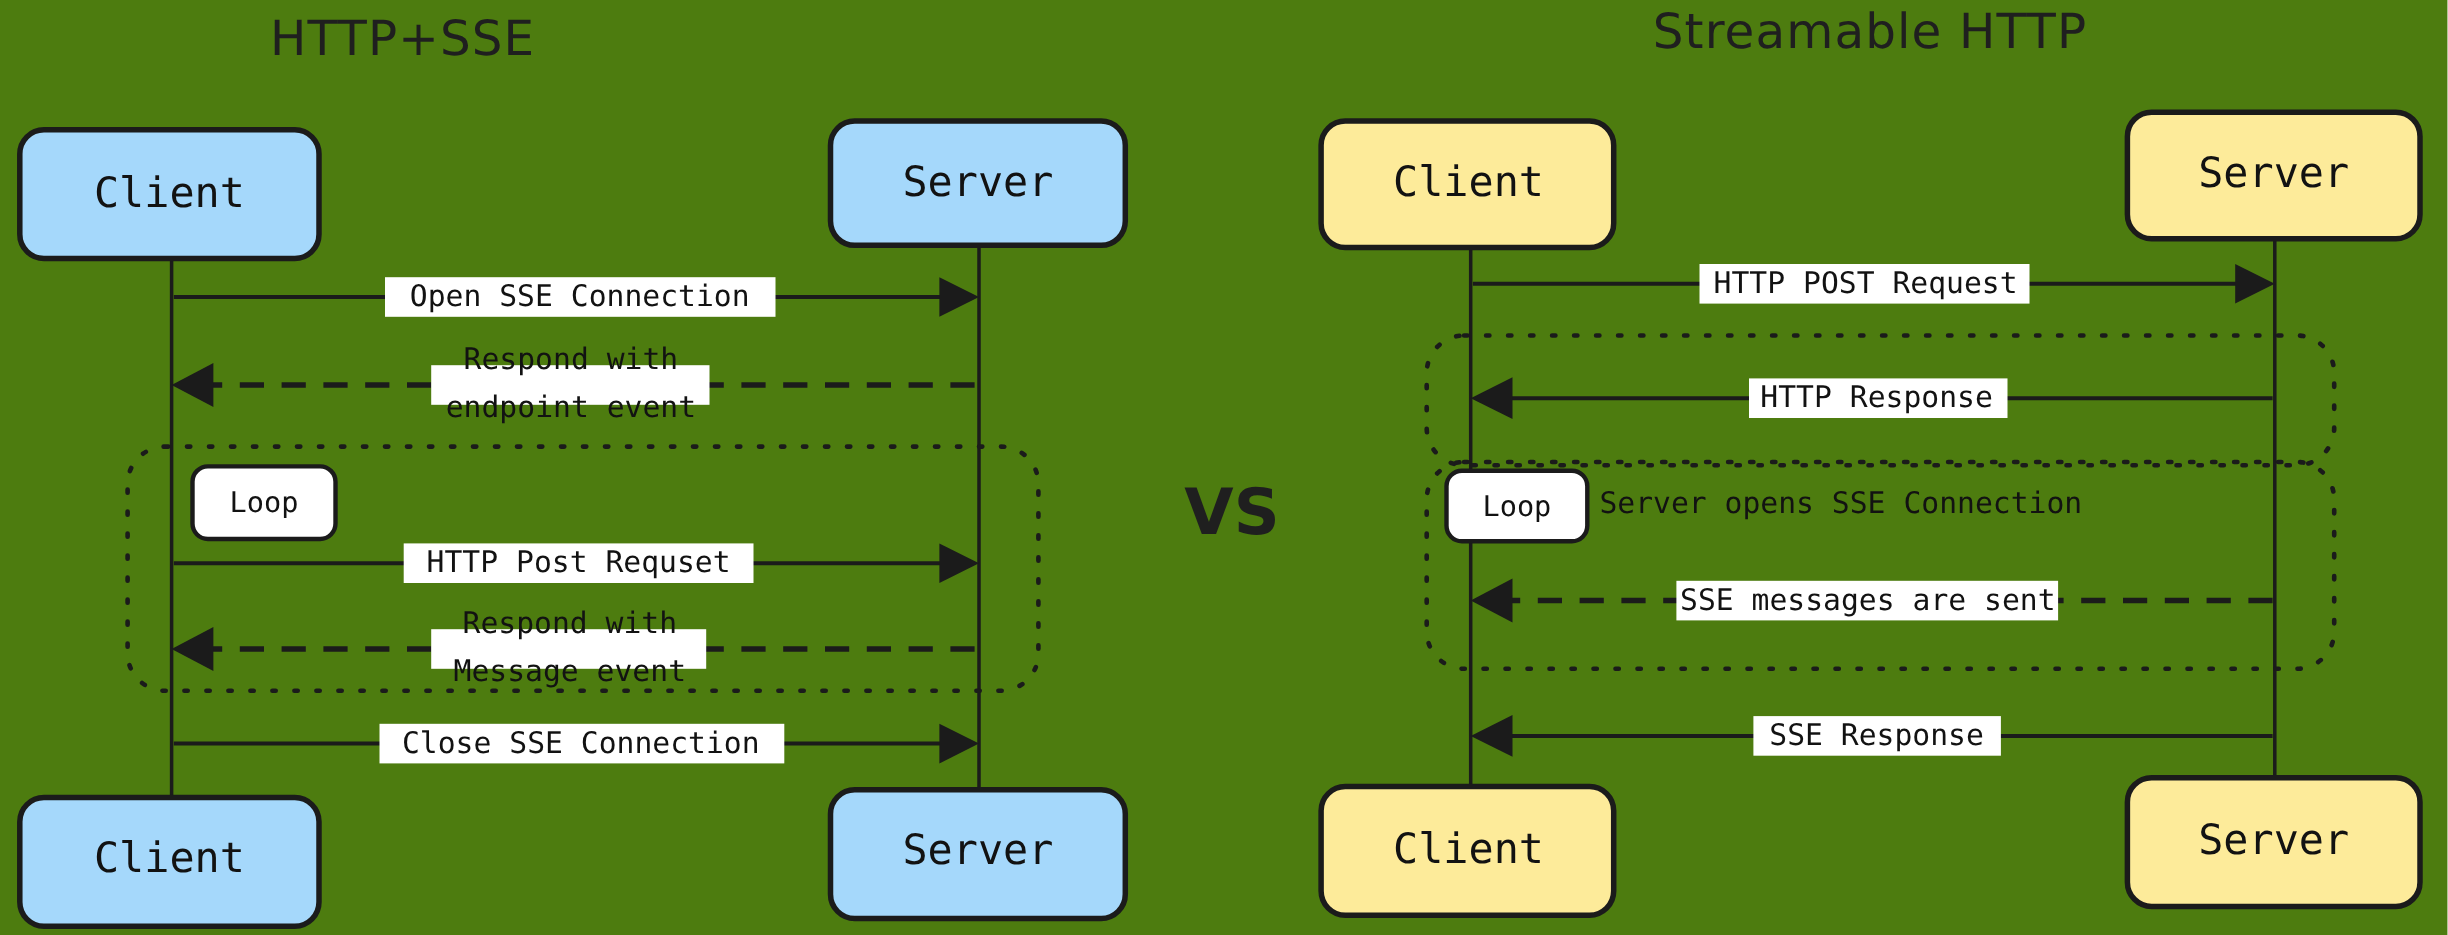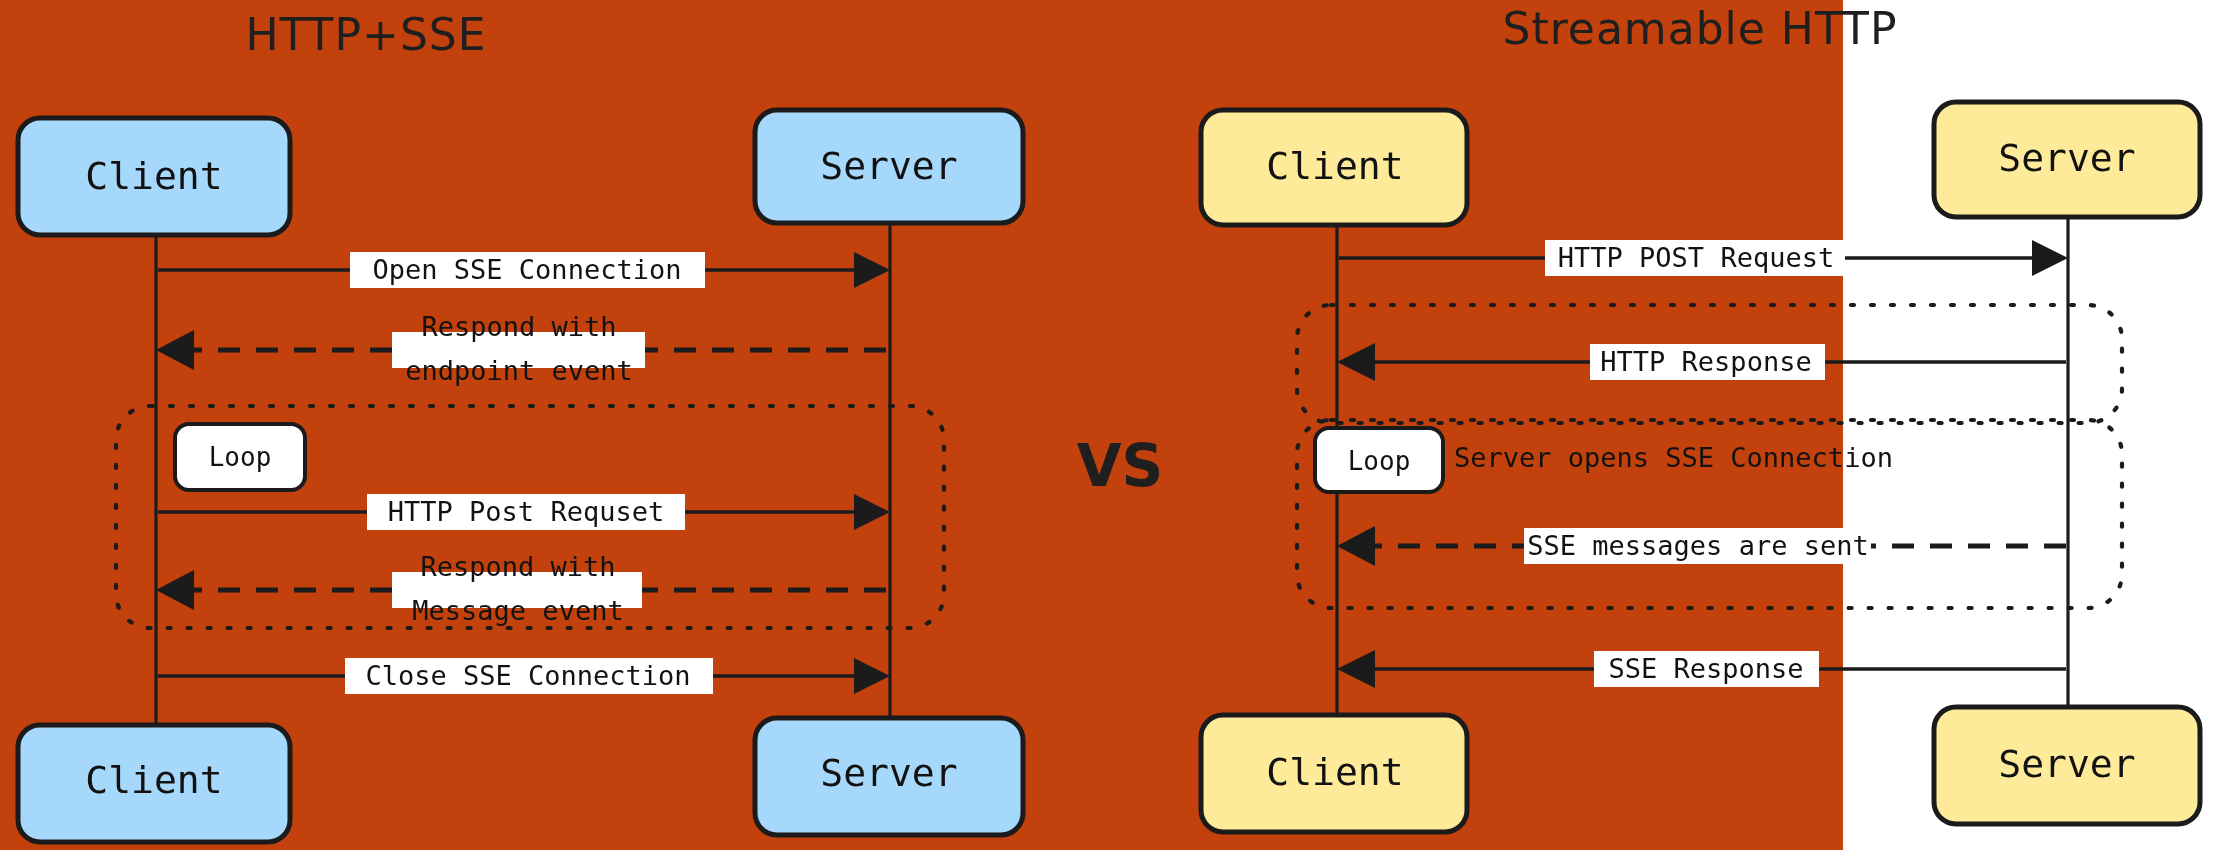--- a/index.html
+++ b/index.html
@@ -1,19 +1,19 @@
 <!DOCTYPE html>
 <html><head>
 <meta charset="utf-8">
 <title>HTTP+SSE vs Streamable HTTP</title>
 <style>
   html,body{margin:0;padding:0;background:#ffffff;}
   body{width:2225px;height:850px;overflow:hidden;
        font-family:"DejaVu Sans",sans-serif;}
-  #stage{position:relative;width:1843px;height:850px;background:#c2410c;}
+  #stage{position:relative;width:2225px;height:850px;background:#4d7c0f;}
   svg#diagram{position:absolute;left:0;top:0;width:2225px;height:850px;display:block;}
 
   .title-text{font-family:"DejaVu Sans",sans-serif;font-size:44px;fill:#1f1f1f;
               text-anchor:middle;dominant-baseline:middle;letter-spacing:1px;}
   .vs-text{font-family:"DejaVu Sans",sans-serif;font-size:58px;font-weight:700;
            fill:#1f1f1f;text-anchor:middle;dominant-baseline:middle;}
   .actor-text{font-family:"DejaVu Sans Mono","DejaVu Sans",monospace;font-size:38px;
               fill:#121212;text-anchor:middle;dominant-baseline:middle;}
   .msg-text{font-family:"DejaVu Sans Mono","DejaVu Sans",monospace;font-size:27px;
             fill:#121212;text-anchor:middle;dominant-baseline:middle;}

